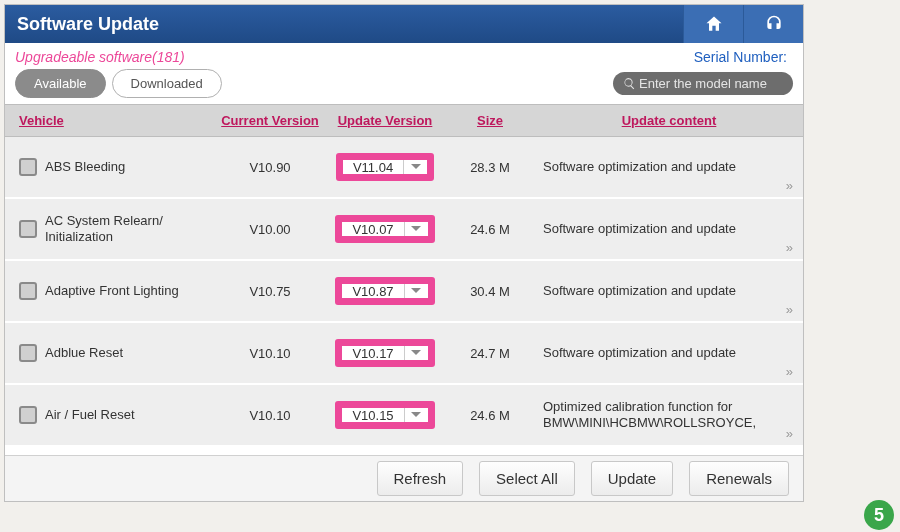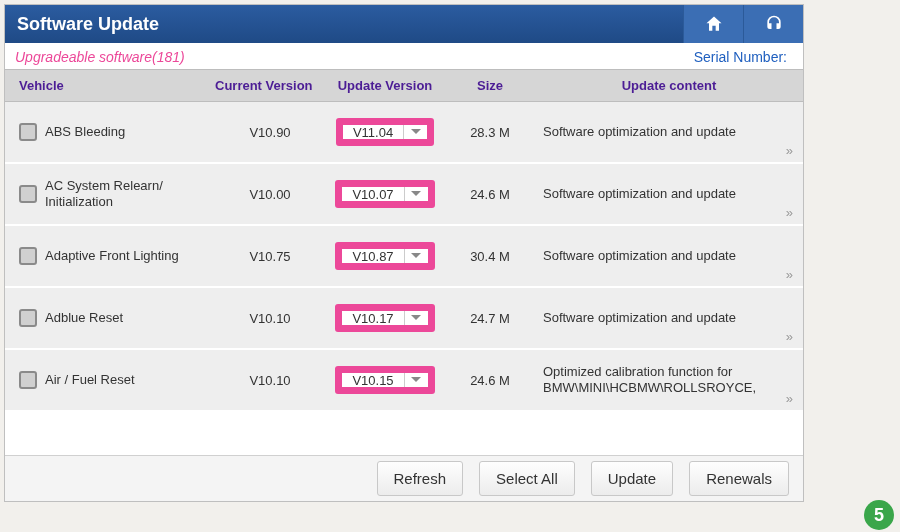--- a/index.html
+++ b/index.html
@@ -91,27 +91,28 @@
     font-size: 13px;
     outline: none;
     width: 100%;
   }
   .search-box input::placeholder { color: #e5e5e5; }
   .table-head {
     display: flex;
     background: #d6d6d6;
     font-size: 13px;
     font-weight: bold;
-    color: #4c1d95;
+    color: #be185d;
     padding: 8px 0;
     border-top: 1px solid #bdbdbd;
     border-bottom: 1px solid #bdbdbd;
+    text-decoration: underline;
   }
   .col-vehicle { flex: 0 0 210px; padding-left: 14px; text-align: left; }
-  .col-cur { flex: 0 0 110px; text-align: left; }
+  .col-cur { flex: 0 0 110px; text-align: center; }
   .col-upd { flex: 0 0 120px; text-align: center; }
   .col-size { flex: 0 0 90px; text-align: center; }
   .col-content { flex: 1; text-align: center; }
   .rows {
     flex: 1;
     overflow: hidden;
   }
   .row {
     display: flex;
     align-items: center;
@@ -216,20 +217,31 @@
           <path d="M12 2a8 8 0 00-8 8v5a3 3 0 003 3h2v-7H6v-1a6 6 0 1112 0v1h-3v7h2a3 3 0 003-3v-5a8 8 0 00-8-8z"></path>
         </svg>
     </div>
   </div>
 
   <div class="sub-bar">
     <span class="upg-text">Upgradeable software(181)</span>
     <span class="serial">Serial Number:</span>
   </div>
 
+  <div class="pill-row">
+    <div class="pill active">Available</div>
+    <div class="pill">Downloaded</div>
+    <div class="pill-spacer"></div>
+    <div class="search-box">
+      <svg viewBox="0 0 24 24">
+          <path d="M10 2a8 8 0 015.3 13.9l5.4 5.4-1.4 1.4-5.4-5.4A8 8 0 1110 2zm0 2a6 6 0 100 12 6 6 0 000-12z"></path>
+        </svg>
+      <input type="text" placeholder="Enter the model name" style="">
+    </div>
+  </div>
 
   <div class="table-head">
     <div class="col-vehicle">Vehicle</div>
     <div class="col-cur">Current Version</div>
     <div class="col-upd">Update Version</div>
     <div class="col-size">Size</div>
     <div class="col-content">Update content</div>
   </div>
 
   <div class="rows" id="rows">

